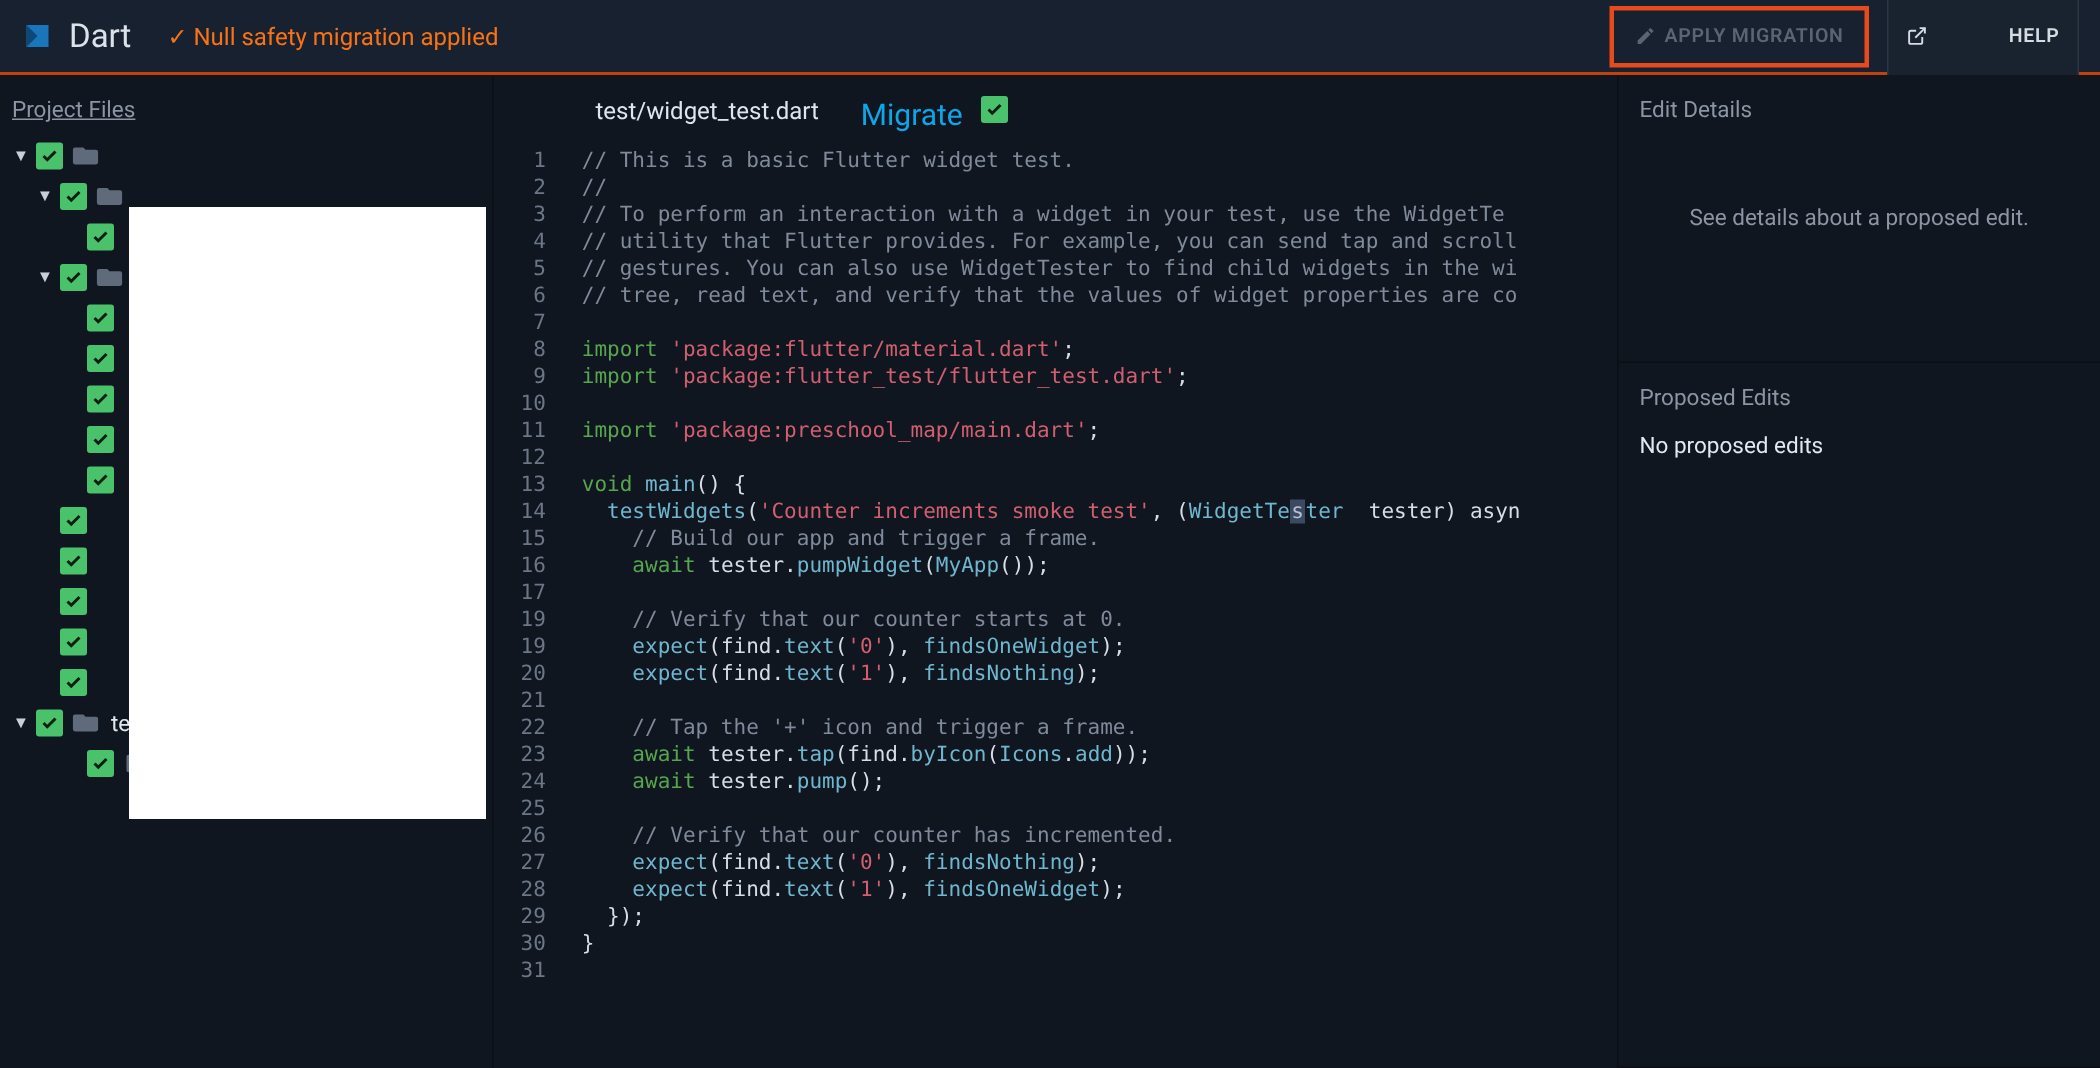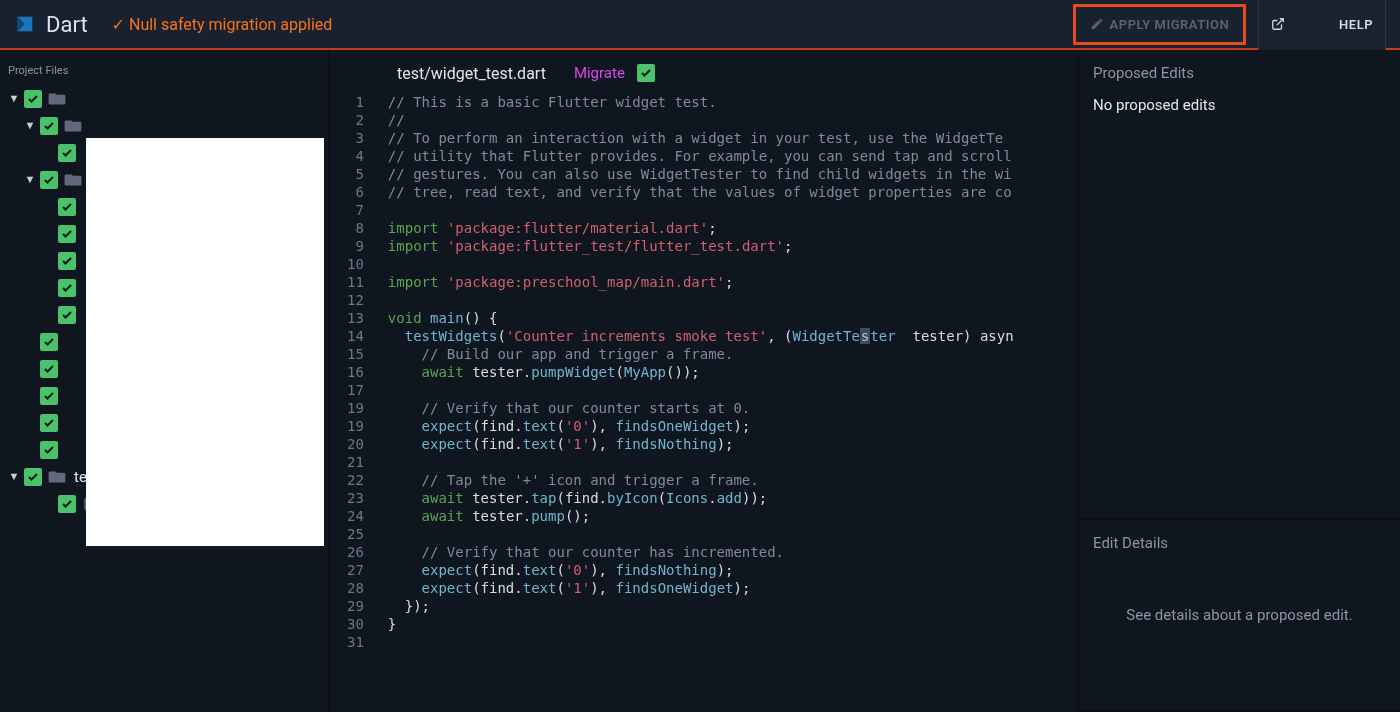--- a/index.html
+++ b/index.html
@@ -72,23 +72,24 @@
   display: flex;
   height: calc(100% - 50px);
 }
 .sidebar {
   width: 328px;
   background: #10161f;
   padding: 12px 6px;
   position: relative;
 }
 .sidebar-title {
-  font-size: 11px;
+  font-size: 15px;
   color: #8b95a3;
   padding: 2px 2px 8px 2px;
+  text-decoration: underline;
 }
 .tree-item {
   display: flex;
   align-items: center;
   height: 27px;
   padding-left: 2px;
 }
 .chev {
   width: 12px;
   display: inline-flex;
@@ -147,21 +148,21 @@
   flex-direction: column;
   border-left: 1px solid #0b0f15;
   min-width: 0;
 }
 .file-header {
   display: flex;
   align-items: flex-start;
   padding: 14px 14px 8px 68px;
 }
 .file-path { color: #dfe5ec; font-size: 16px; margin-right: 28px; }
-.migrate-label { color: #d946ef; font-size: 15px; margin-right: 8px; }
+.migrate-label { color: #0ea5e9; font-size: 20px; margin-right: 8px; }
 .code-area {
   display: flex;
   font-family: "Menlo", "Consolas", monospace;
   font-size: 14px;
   line-height: 18px;
   overflow: hidden;
   padding-left: 0;
 }
 .gutter {
   text-align: right;
@@ -437,22 +438,22 @@
           <div>28</div>
           <div>29</div>
           <div>30</div>
           <div>31</div>
         </div>
       <div class="code" id="code"><div><span class="c-cmt">// This is a basic Flutter widget test.</span></div><div><span class="c-cmt">//</span></div><div><span class="c-cmt">// To perform an interaction with a widget in your test, use the WidgetTe</span></div><div><span class="c-cmt">// utility that Flutter provides. For example, you can send tap and scroll</span></div><div><span class="c-cmt">// gestures. You can also use WidgetTester to find child widgets in the wi</span></div><div><span class="c-cmt">// tree, read text, and verify that the values of widget properties are co</span></div><div>&nbsp;</div><div><span class="c-kw">import</span><span class="c-id"> </span><span class="c-str">'package:flutter/material.dart'</span><span class="c-id">;</span></div><div><span class="c-kw">import</span><span class="c-id"> </span><span class="c-str">'package:flutter_test/flutter_test.dart'</span><span class="c-id">;</span></div><div>&nbsp;</div><div><span class="c-kw">import</span><span class="c-id"> </span><span class="c-str">'package:preschool_map/main.dart'</span><span class="c-id">;</span></div><div>&nbsp;</div><div><span class="c-kw">void</span><span class="c-id"> </span><span class="c-fn">main</span><span class="c-id">() {</span></div><div><span class="c-id">  </span><span class="c-fn">testWidgets</span><span class="c-id">(</span><span class="c-str">'Counter increments smoke test'</span><span class="c-id">, (</span><span class="c-fn">WidgetTe</span><span class="c-hl">s</span><span class="c-fn">ter</span><span class="c-id">  tester) asyn</span></div><div><span class="c-id">    </span><span class="c-cmt">// Build our app and trigger a frame.</span></div><div><span class="c-id">    </span><span class="c-kw">await</span><span class="c-id"> tester.</span><span class="c-fn">pumpWidget</span><span class="c-id">(</span><span class="c-fn">MyApp</span><span class="c-id">());</span></div><div>&nbsp;</div><div><span class="c-id">    </span><span class="c-cmt">// Verify that our counter starts at 0.</span></div><div><span class="c-id">    </span><span class="c-fn">expect</span><span class="c-id">(find.</span><span class="c-fn">text</span><span class="c-id">(</span><span class="c-str">'0'</span><span class="c-id">), </span><span class="c-fn">findsOneWidget</span><span class="c-id">);</span></div><div><span class="c-id">    </span><span class="c-fn">expect</span><span class="c-id">(find.</span><span class="c-fn">text</span><span class="c-id">(</span><span class="c-str">'1'</span><span class="c-id">), </span><span class="c-fn">findsNothing</span><span class="c-id">);</span></div><div>&nbsp;</div><div><span class="c-id">    </span><span class="c-cmt">// Tap the '+' icon and trigger a frame.</span></div><div><span class="c-id">    </span><span class="c-kw">await</span><span class="c-id"> tester.</span><span class="c-fn">tap</span><span class="c-id">(find.</span><span class="c-fn">byIcon</span><span class="c-id">(</span><span class="c-fn">Icons</span><span class="c-id">.</span><span class="c-fn">add</span><span class="c-id">));</span></div><div><span class="c-id">    </span><span class="c-kw">await</span><span class="c-id"> tester.</span><span class="c-fn">pump</span><span class="c-id">();</span></div><div>&nbsp;</div><div><span class="c-id">    </span><span class="c-cmt">// Verify that our counter has incremented.</span></div><div><span class="c-id">    </span><span class="c-fn">expect</span><span class="c-id">(find.</span><span class="c-fn">text</span><span class="c-id">(</span><span class="c-str">'0'</span><span class="c-id">), </span><span class="c-fn">findsNothing</span><span class="c-id">);</span></div><div><span class="c-id">    </span><span class="c-fn">expect</span><span class="c-id">(find.</span><span class="c-fn">text</span><span class="c-id">(</span><span class="c-str">'1'</span><span class="c-id">), </span><span class="c-fn">findsOneWidget</span><span class="c-id">);</span></div><div><span class="c-id">  });</span></div><div><span class="c-id">}</span></div><div>&nbsp;</div></div>
     </div>
   </div>
 
   <div class="right-panel">
+    <div class="panel-section details-panel">
+      <div class="panel-title">Edit Details</div>
+      <div class="panel-hint">See details about a proposed edit.</div>
+    </div>
     <div class="panel-section edits-panel">
       <div class="panel-title">Proposed Edits</div>
       <div class="panel-body">No proposed edits</div>
     </div>
-    <div class="panel-section details-panel">
-      <div class="panel-title">Edit Details</div>
-      <div class="panel-hint">See details about a proposed edit.</div>
-    </div>
   </div>
 </div>
 
 </body></html>

